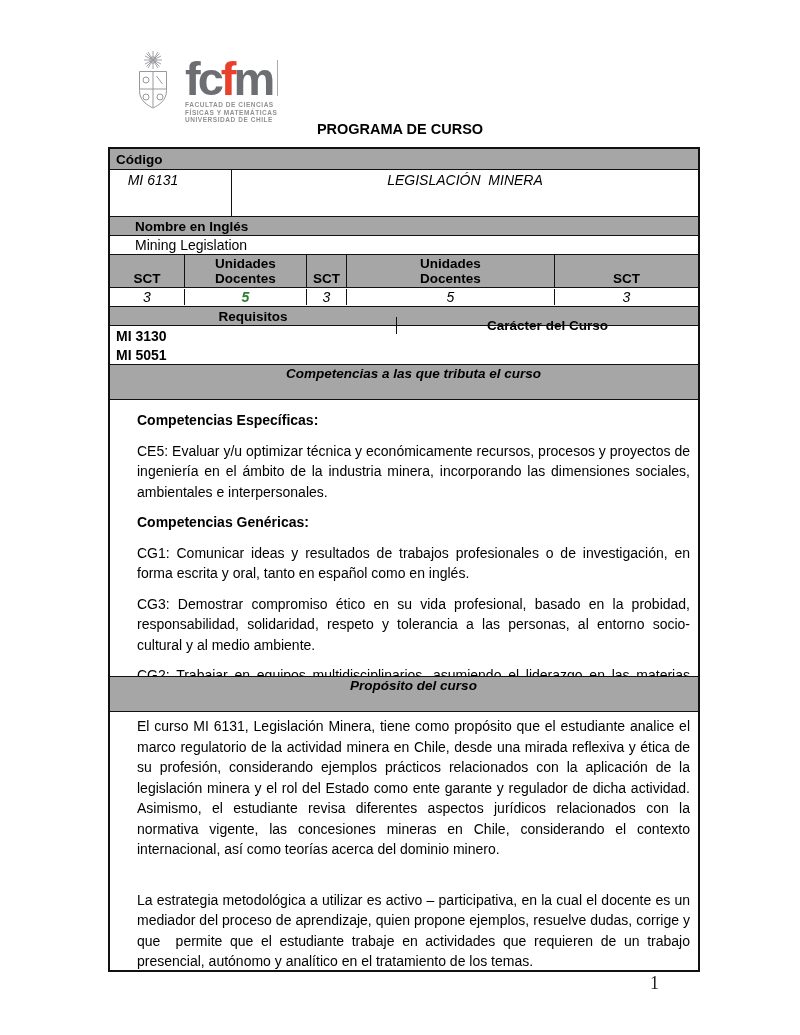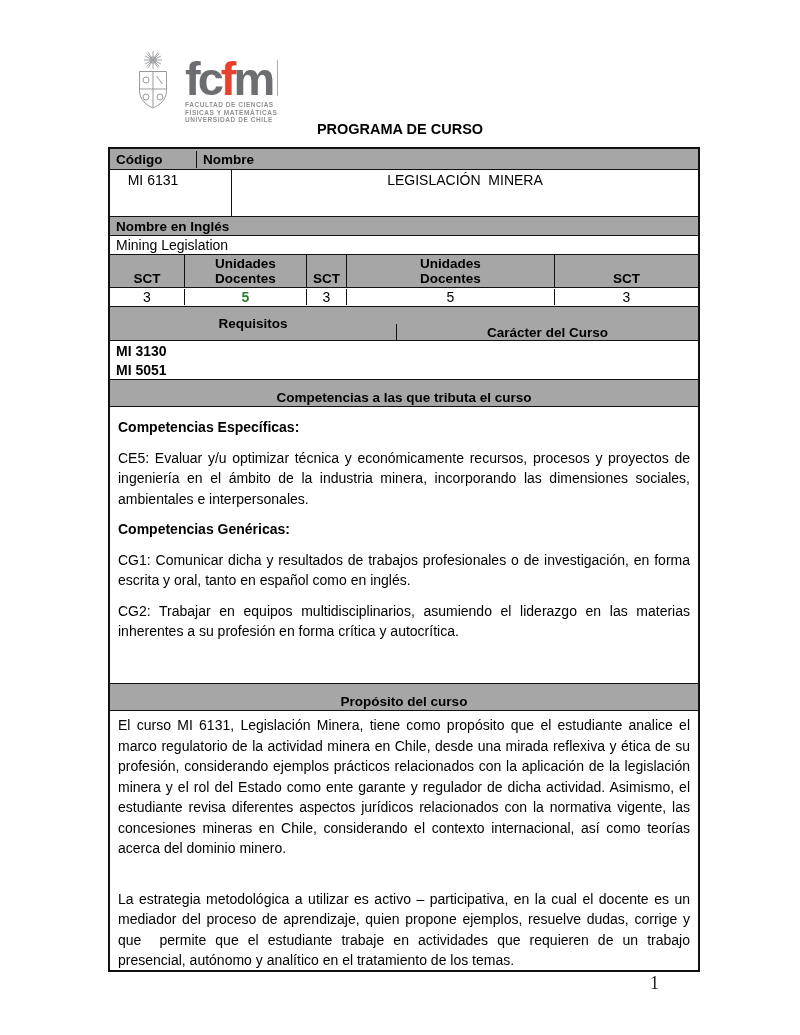--- a/index.html
+++ b/index.html
@@ -31,51 +31,51 @@
     border:2px solid #111; box-sizing:border-box; display:flex; flex-direction:column;
     font-size:14px;
   }
   .row { display:flex; border-top:1px solid #111; box-sizing:border-box; flex-shrink:0; }
   .row:first-child { border-top:none; }
   .cell { border-left:1px solid #111; box-sizing:border-box; overflow:hidden; }
   .cell:first-child { border-left:none; }
   .gray { background:var(--header-gray,#a6a6a6); font-weight:bold; }
   .hl { padding:1px 6px; font-size:13.5px; }            
   .hc { text-align:center; font-size:13.5px; padding:1px 4px; } 
-  .vc { text-align:center; }
+  .vc { text-align:center;font-style:italic; }
   .pad { padding:1px 6px; }
 
   .r-code { height:20px; align-items:center; }
   .r-name { height:47px; }
   .r-eng-h { height:19px; align-items:center; }
   .r-eng-v { height:19px; align-items:center; }
   .r-cred-h { height:33px; }
   .r-cred-h .cell { display:flex; justify-content:center; }
   .r-cred-h .bottom { align-items:flex-end; padding-bottom:1px; }
   .r-cred-h .two-line { align-items:center; text-align:center; white-space:pre-line; line-height:15.5px; }
   .r-cred-v { height:19px; align-items:center; }
-  .r-req-h { height:34px; align-items:center; }
+  .r-req-h { height:19px; align-items:center; }
   .r-req-v { height:39px; }
-  .r-sec-h { height:27px; align-items:flex-end; justify-content:center; }
+  .r-sec-h { height:35px; align-items:flex-start; justify-content:center;font-style:italic; }
   .r-comp { height:277px; }
   .r-prop { flex:1; }
 
   .w-code { width:86px; }  .w-name { flex:1; }
   .c1 { width:74px; } .c2 { width:122px; } .c3 { width:40px; } .c4 { width:208px; } .c5 { flex:1; }
   .half-l { width:286px; } .half-r { flex:1;margin-top:18px; }
 
   .green-num { color:var(--accent-green,#2e7d32); font-weight:bold; }
   .pre { white-space:pre-line;font-weight:bold; }
 
   .text-block { padding:4px 8px 0 8px; line-height:20.5px; text-align:justify; }
   .text-block p { margin:0 0 10px 0; white-space:pre-wrap; }
   .text-block p.b { font-weight:bold; margin:6px 0 10px 0; text-align:left; }
   .gap { height:20px; }
 
-  .full { width:100%; }
+  .full { width:100%;margin-left:19px; }
 
   
   .page-number { position:absolute; left:650px; top:973px; font-family:"Liberation Serif", serif;
     font-size:18px; color:#222; }
 </style>
 </head>
 <body>
 
 <div class="page">
 
@@ -117,21 +117,20 @@
 UNIVERSIDAD DE CHILE</div>
     </div>
   </div>
 
   <div class="doc-title">PROGRAMA DE CURSO</div>
 
   <div class="doc-table">
 
     <div class="row r-code gray">
       <div class="cell hl w-code">Código</div>
-      <div class="cell hl w-name">Nombre</div>
     </div>
     <div class="row r-name">
       <div class="cell vc w-code pad" style="padding-top:2px;">MI 6131</div>
       <div class="cell vc w-name pad" style="padding-top:2px; white-space:pre-wrap;margin-left:35px;">LEGISLACIÓN  MINERA</div>
     </div>
 
     <div class="row r-eng-h gray">
       <div class="cell hl full">Nombre en Inglés</div>
     </div>
     <div class="row r-eng-v">
@@ -166,21 +165,22 @@
 
     <div class="row r-sec-h gray">
       <div class="cell hc full">Competencias a las que tributa el curso</div>
     </div>
 
     <div class="row r-comp">
       <div class="cell full text-block">
         <p class="b">Competencias Específicas:</p>
         <p>CE5: Evaluar y/u optimizar técnica y económicamente recursos, procesos y proyectos de ingeniería en el ámbito de la industria minera, incorporando las dimensiones sociales, ambientales e interpersonales.</p>
         <p class="b">Competencias Genéricas:</p>
-        <p>CG1: Comunicar dicha y resultados de trabajos profesionales o de investigación, en forma escrita y oral, tanto en español como en inglés.</p>
+        <p>CG1: Comunicar ideas y resultados de trabajos profesionales o de investigación, en forma escrita y oral, tanto en español como en inglés.</p>
+        <p>CG3: Demostrar compromiso ético en su vida profesional, basado en la probidad, responsabilidad, solidaridad, respeto y tolerancia a las personas, al entorno socio-cultural y al medio ambiente.</p>
         <p>CG2: Trabajar en equipos multidisciplinarios, asumiendo el liderazgo en las materias inherentes a su profesión en forma crítica y autocrítica.</p>
 
       </div>
     </div>
 
     <div class="row r-sec-h gray">
       <div class="cell hc full">Propósito del curso</div>
     </div>
 
     <div class="row r-prop">

